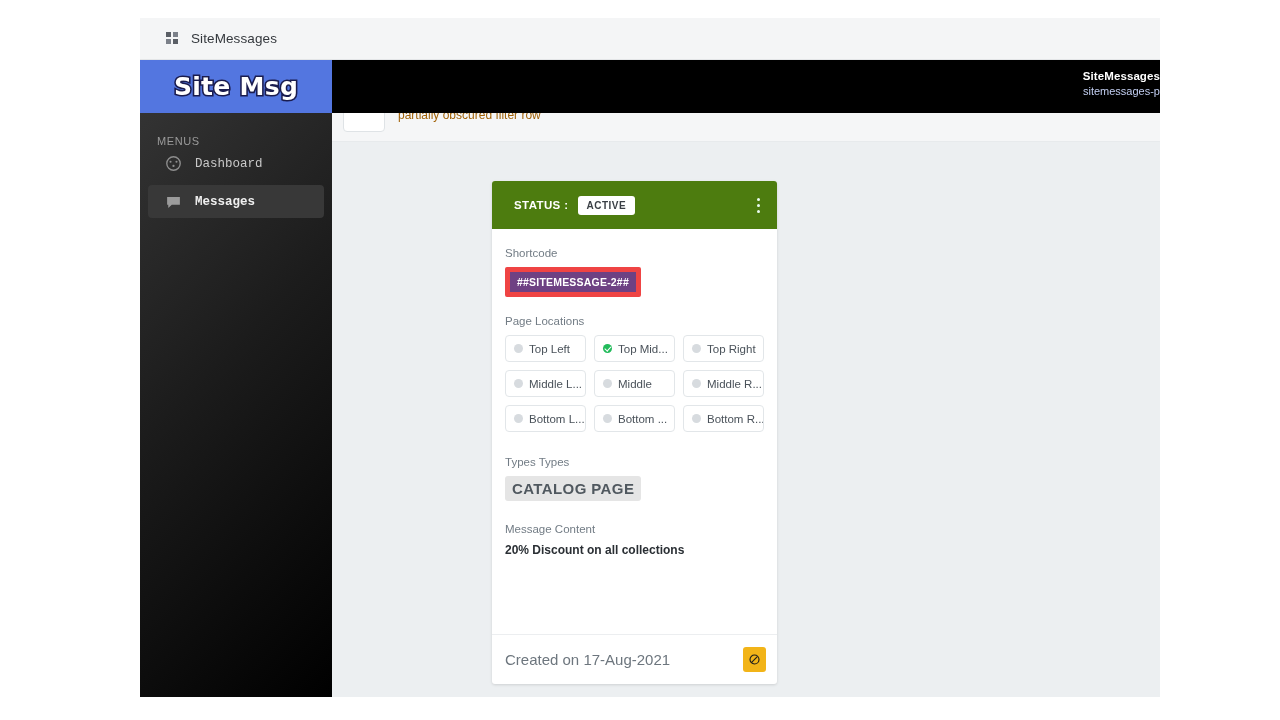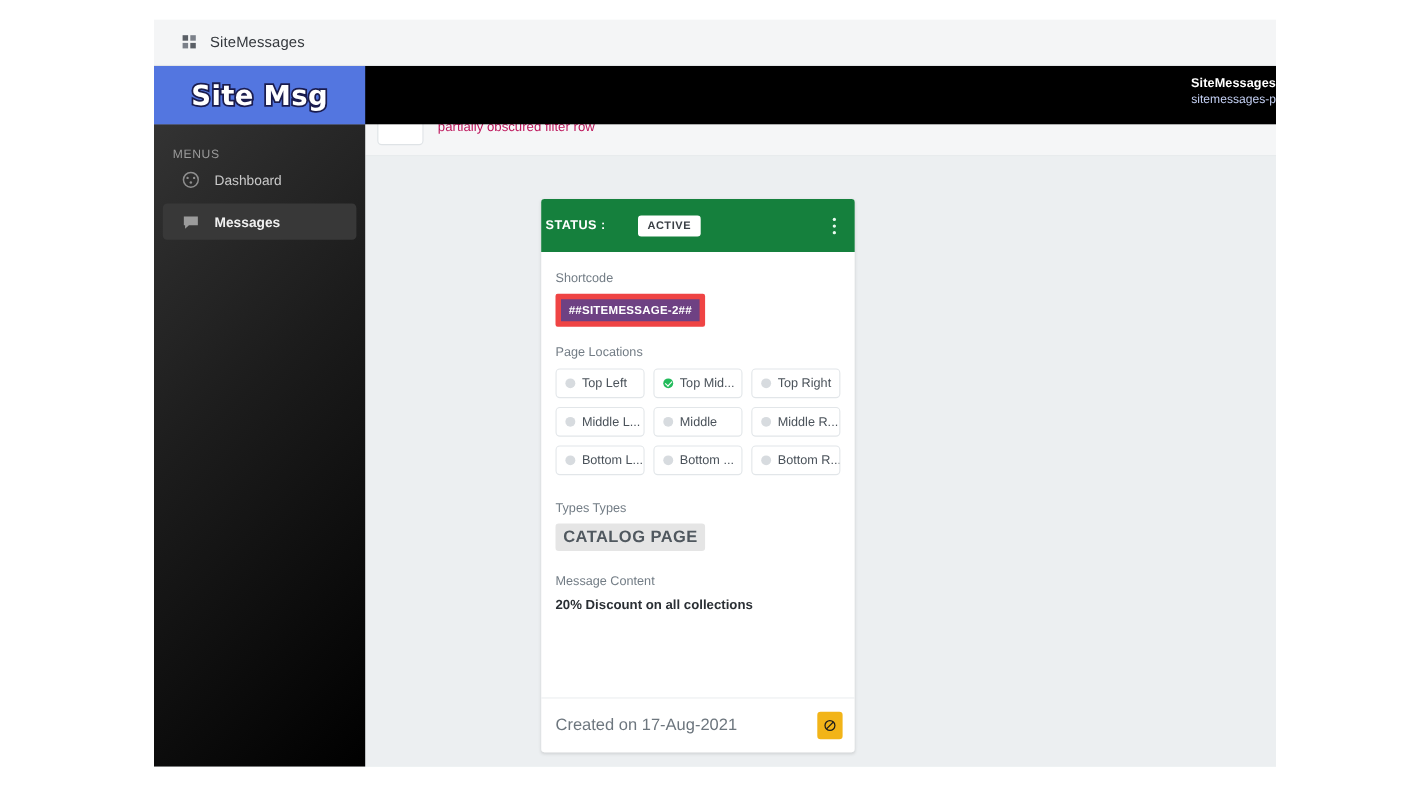--- a/index.html
+++ b/index.html
@@ -106,21 +106,21 @@
     cursor: pointer;
   }
   .nav-item.active { background: #383838; }
   .nav-item .nav-ico {
     width: 18px; height: 18px;
     margin-right: 13px;
     display: flex; align-items: center; justify-content: center;
     flex: 0 0 auto;
   }
   .nav-item .nav-label {
-    font-size: 12.5px; color: #c9c9c9;
+    font-size: 12.5px; color: #c9c9c9; font-family: Liberation Mono, monospace;
   }
   .nav-item.active .nav-label { color: #f0f0f0; font-weight: bold; text-align: center; }
 
   
   #content {
     position: absolute;
     left: 192px; top: 42px;
     width: 828px; height: 637px;
     background: #eceff1;
     overflow: hidden;
@@ -134,42 +134,41 @@
   }
   #hidden-toolbar .tb-btn {
     position: absolute; left: 11px; top: 1px;
     width: 42px; height: 23px;
     background: #ffffff;
     border: 1px solid #dfe3e6;
     border-radius: 4px;
   }
   #hidden-toolbar .tb-text {
     position: absolute; top: 0px; left: 66px;
-    font-size: 12px; color: #be185d;
+    font-size: 12px; color: #a16207;
     white-space: nowrap;
   }
 
   
   #message-card {
     position: absolute;
     left: 160px; top: 121px;
     width: 285px; height: 503px;
     background: #ffffff;
     border-radius: 3px;
     box-shadow: 0 1px 3px rgba(0,0,0,.13);
     display: flex; flex-direction: column;
   }
   .card-head {
     height: 48px;
-    background: #15803d;
+    background: #4d7c0f;
     display: flex; align-items: center;
-    padding: 0 10px 0 4px;
+    padding: 0 10px 0 22px;
     border-radius: 3px 3px 0 0;
     flex: 0 0 auto;
-    gap: 20px;
   }
   .card-head .status-word {
     font-size: 11.5px; font-weight: bold; color: #ffffff;
     letter-spacing: .4px;
   }
   .status-pill {
     margin-left: 9px;
     background: #ffffff;
     color: #3a3f45;
     font-size: 10px; font-weight: bold;

